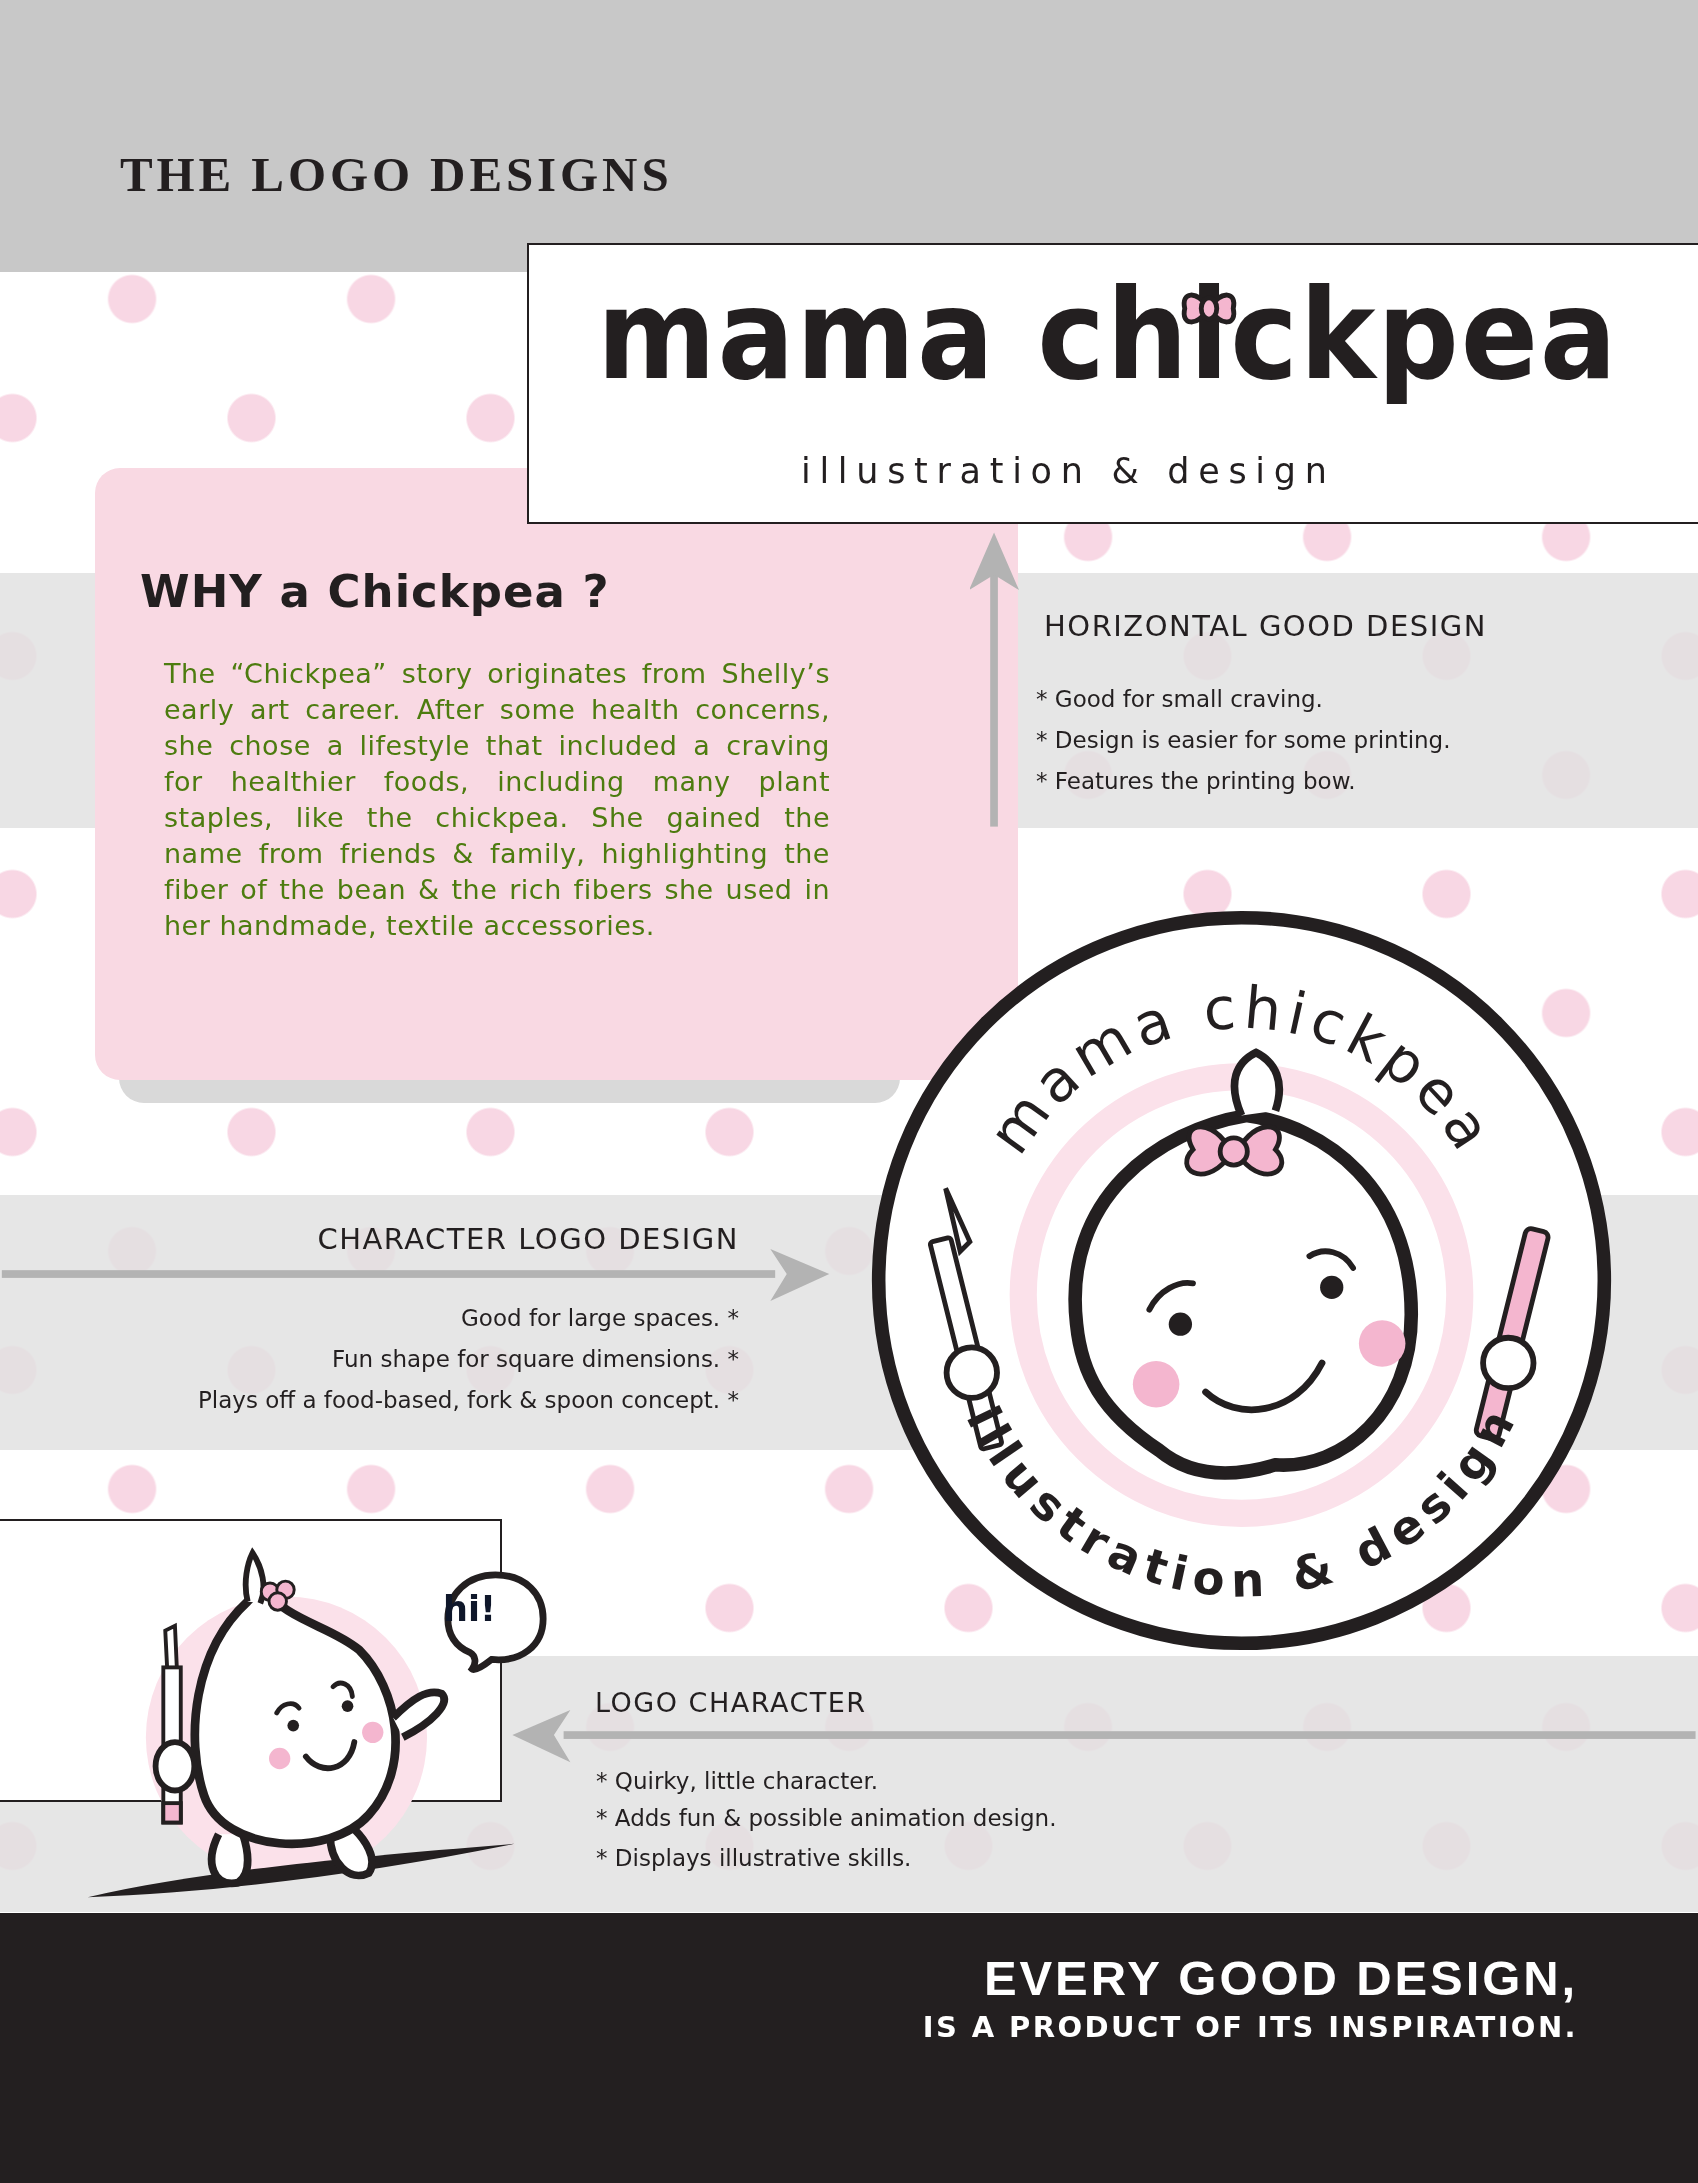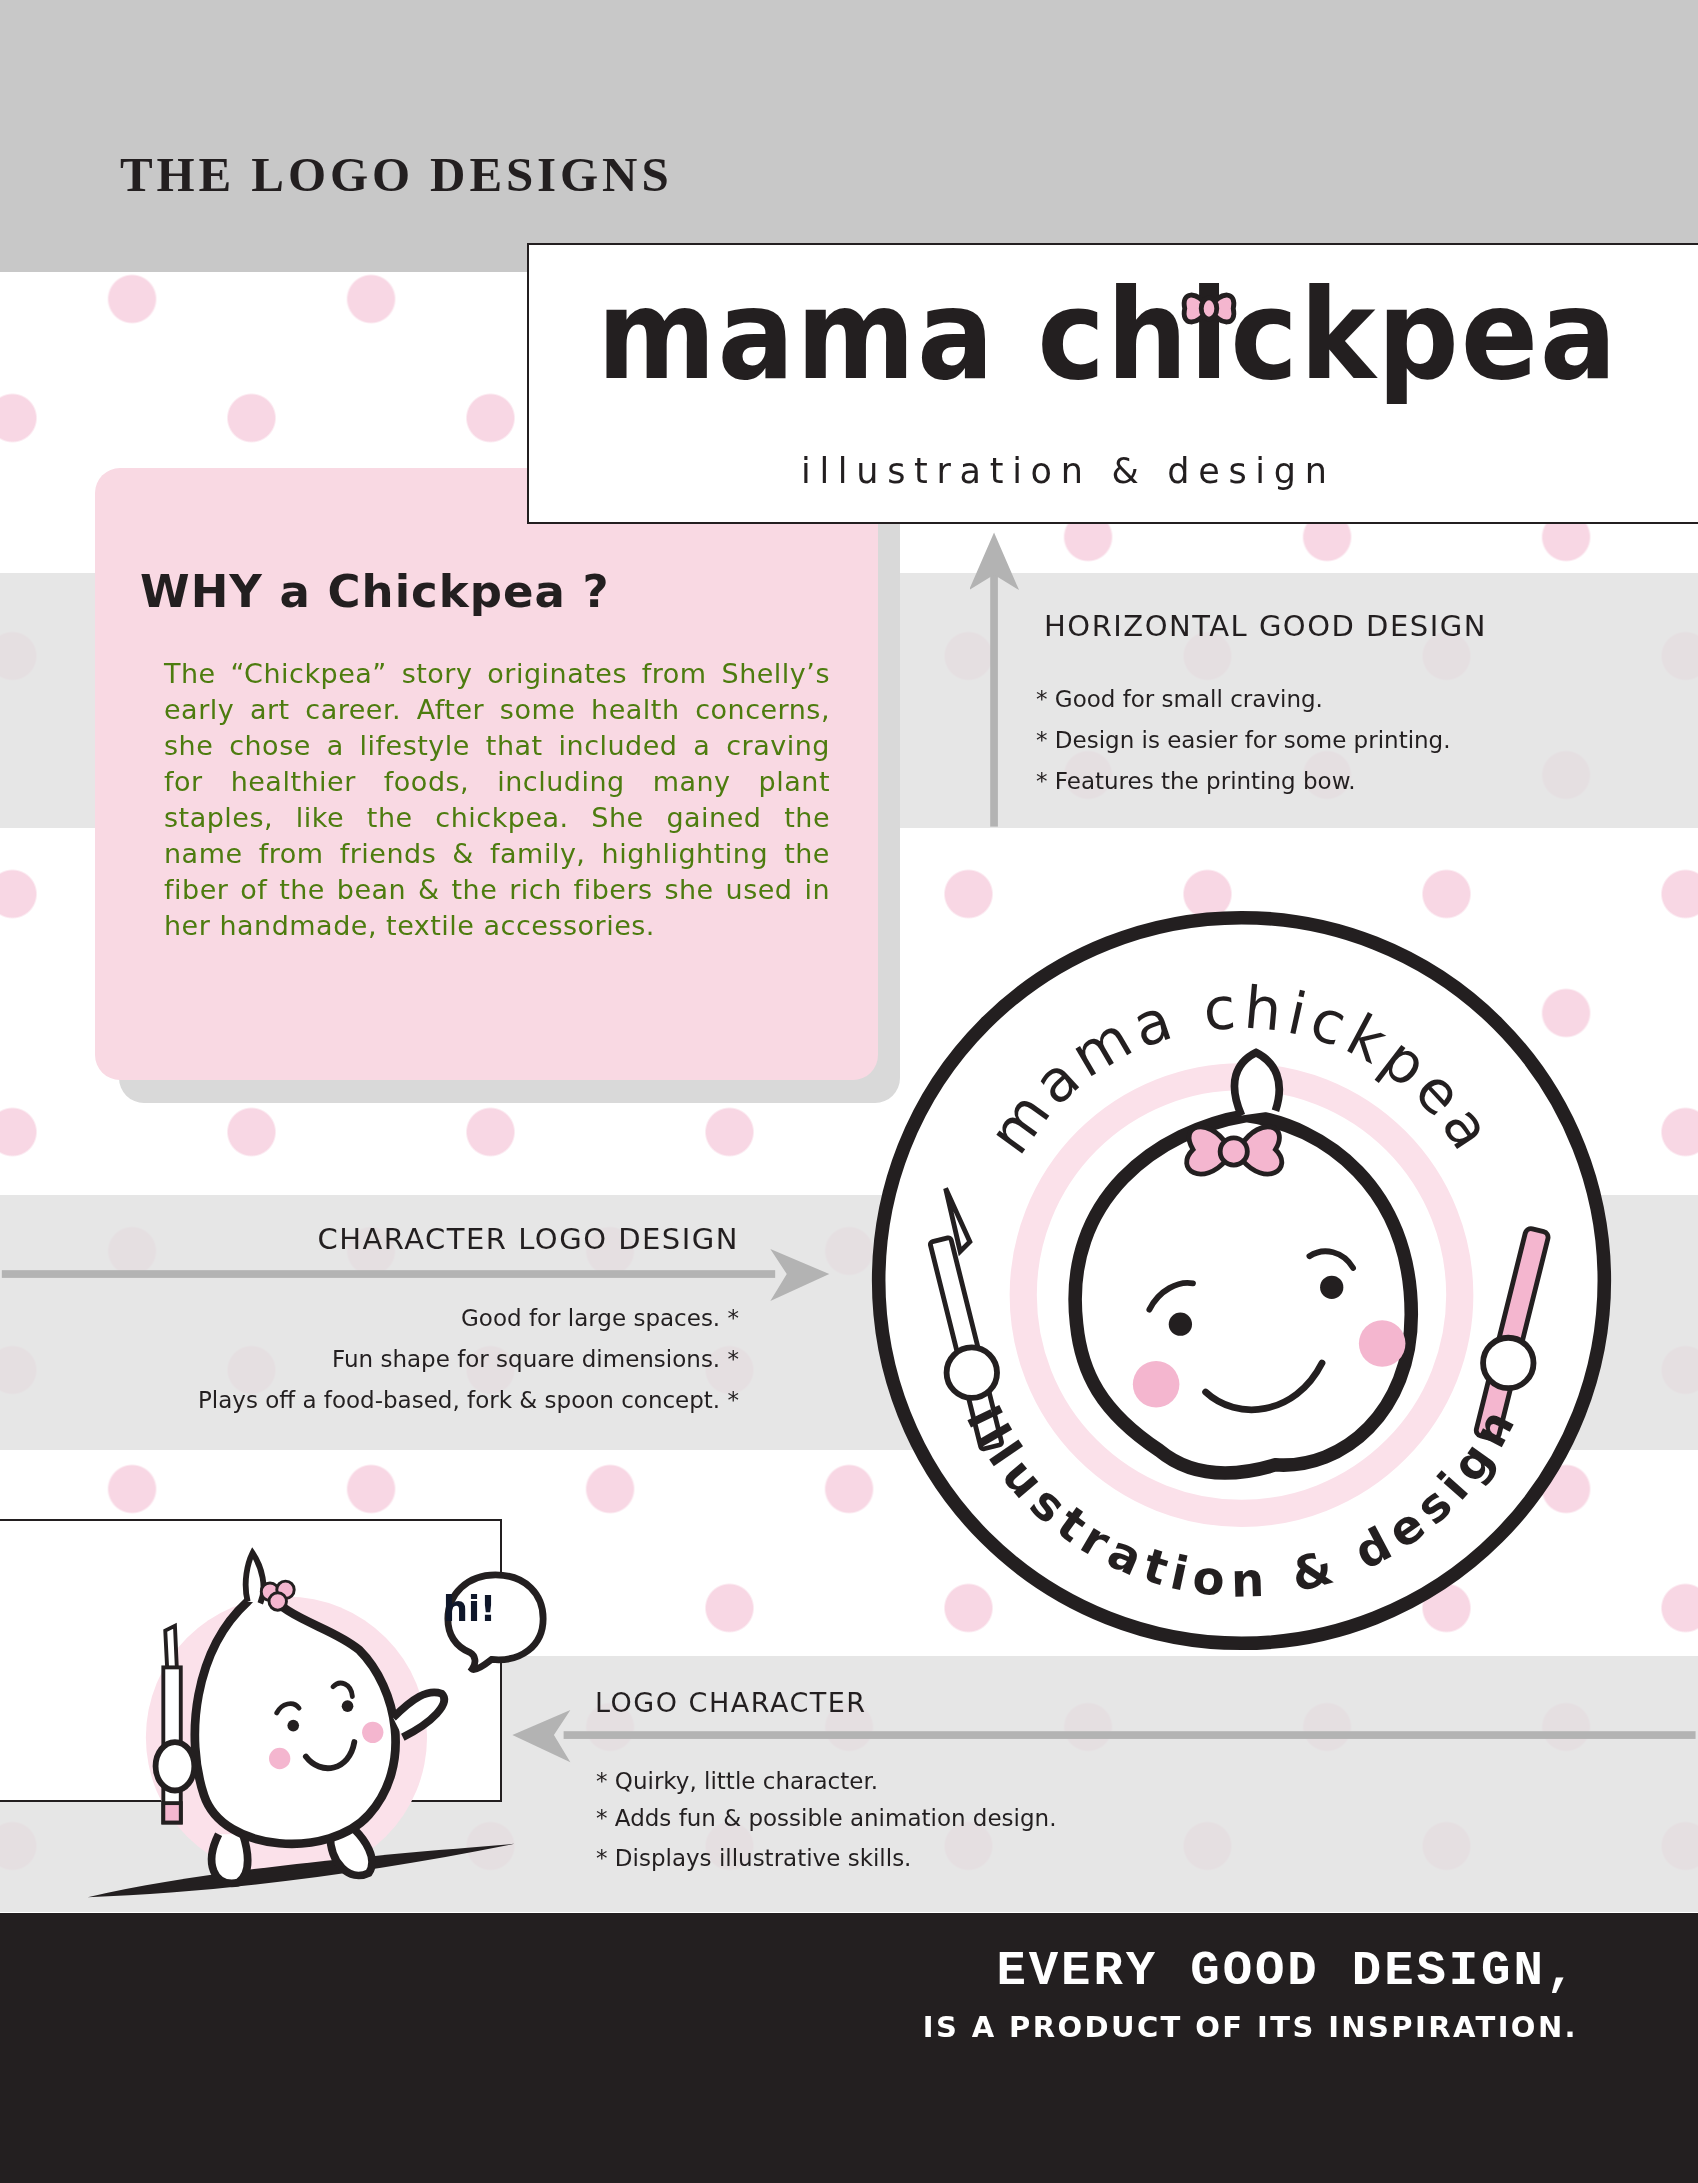--- a/index.html
+++ b/index.html
@@ -14,29 +14,29 @@
     background-position:-107px 27px, 12.6px 146px;
   }
   .band { position:absolute; background:rgba(224,224,224,0.82); }
   .header { position:absolute; left:0; top:0; width:1698px; height:272px; background:#c8c8c8; }
   .header-title { position:absolute; left:120px; top:146px; font-family:Liberation Serif, serif; font-weight:bold; font-size:49px; letter-spacing:3.9px; color:#231f20; white-space:nowrap; }
   .hlogo-box { position:absolute; left:527px; top:243px; width:1184px; height:281px; border:2.9px solid #231f20; background:#fff; box-sizing:border-box; }
   .hlogo-name { position:absolute; left:68px; top:17.5px; font-family:"DejaVu Sans", sans-serif; font-size:124px; font-weight:bold; letter-spacing:1.9px; color:#231f20; white-space:nowrap; transform:scaleX(0.92); transform-origin:left top; }
   .hlogo-sub { position:absolute; left:272px; top:206px; font-family:"DejaVu Sans", sans-serif; font-size:35px; letter-spacing:8.7px; color:#231f20; white-space:nowrap; }
   .bow { position:absolute; }
   .why-shadow { position:absolute; left:119px; top:492px; width:781px; height:611px; background:#d9d9d9; border-radius:25px; }
-  .why-box { position:absolute; left:95px; top:468px; width:783px; height:612px; background:#f9d9e3; border-radius:25px; }
+  .why-box { position:absolute; left:95px; top:468px; width:923px; height:612px; background:#f9d9e3; border-radius:25px; }
   .why-title { position:absolute; left:45px; top:97px; font-family:"DejaVu Sans", sans-serif; font-weight:bold; font-size:45px; color:#231f20; white-space:nowrap; letter-spacing:1px; }
   .why-body { position:absolute; left:45px; top:188px; width:666px; font-family:"DejaVu Sans", sans-serif; font-size:27px; line-height:36px; text-align:justify; color:#4d7c0f; letter-spacing:0.5px;margin-left:24px; }
   .sec-title { position:absolute; font-family:"DejaVu Sans", sans-serif; font-size:29px; letter-spacing:1.5px; color:#231f20; white-space:nowrap; font-weight:500; }
   .bullets { position:absolute; font-family:"DejaVu Sans", sans-serif; font-size:23px; line-height:41px; color:#231f20; white-space:nowrap; }
   .bullets div { height:41px; }
   .right { text-align:right; }
   .footer { position:absolute; left:0; top:1913px; width:1698px; height:271px; background:#231f20; }
-  .footer-l1 { position:absolute; right:120px; top:30px; font-family:Liberation Mono, monospace; font-weight:bold; font-size:49px; letter-spacing:2.9px; color:#fff; white-space:nowrap;text-align:center; }
+  .footer-l1 { position:absolute; right:120px; top:37px; font-family:Liberation Sans, sans-serif; font-weight:bold; font-size:49px; letter-spacing:2.9px; color:#fff; white-space:nowrap;text-align:center; }
   .footer-l2 { position:absolute; right:120px; top:97px; font-family:"DejaVu Sans", sans-serif; font-weight:bold; font-size:29px; letter-spacing:2.4px; color:#fff; white-space:nowrap; }
   .char-box { position:absolute; left:-3.9px; top:1519px; width:506px; height:283px; border:2.9px solid #231f20; border-left:none; background:#fff; box-sizing:border-box; }
   svg text { font-family:"DejaVu Sans", sans-serif; }
 </style>
 </head>
 <body>
 
 <div class="header">
   <div class="header-title">THE LOGO DESIGNS</div>
 </div>

